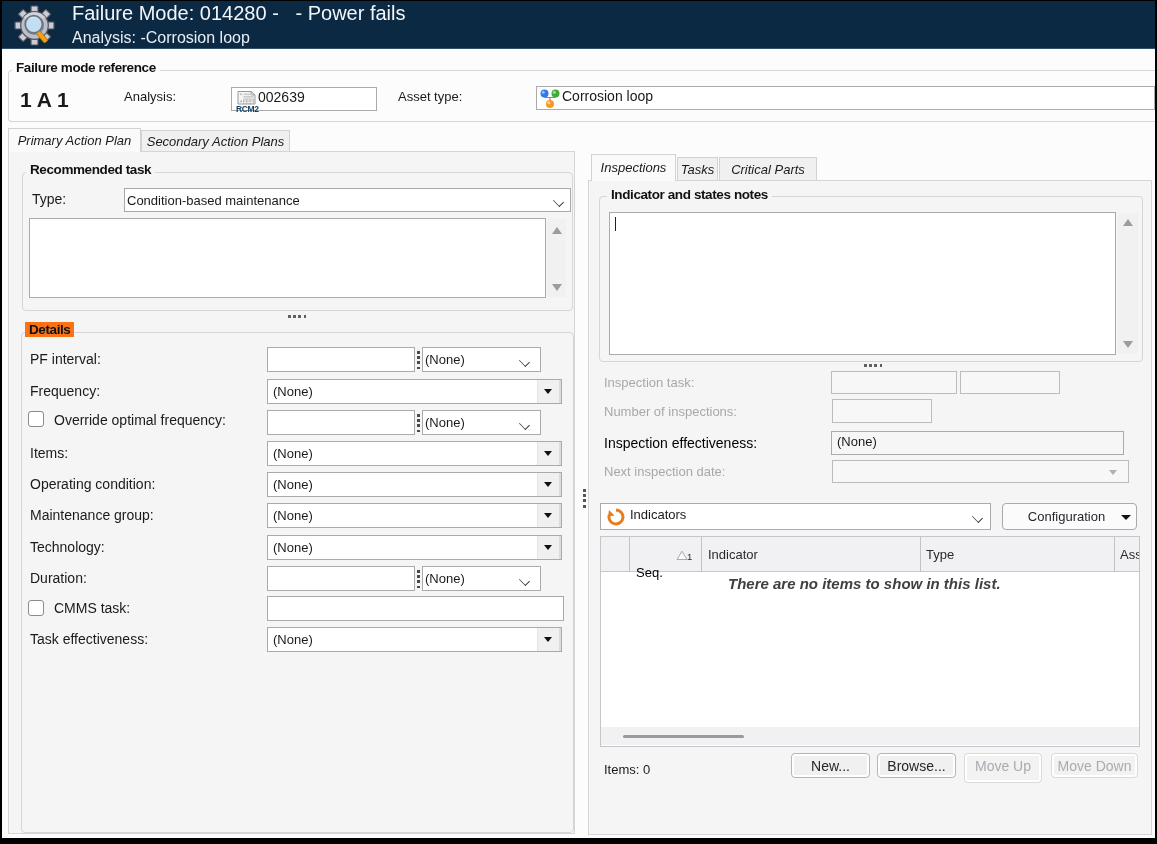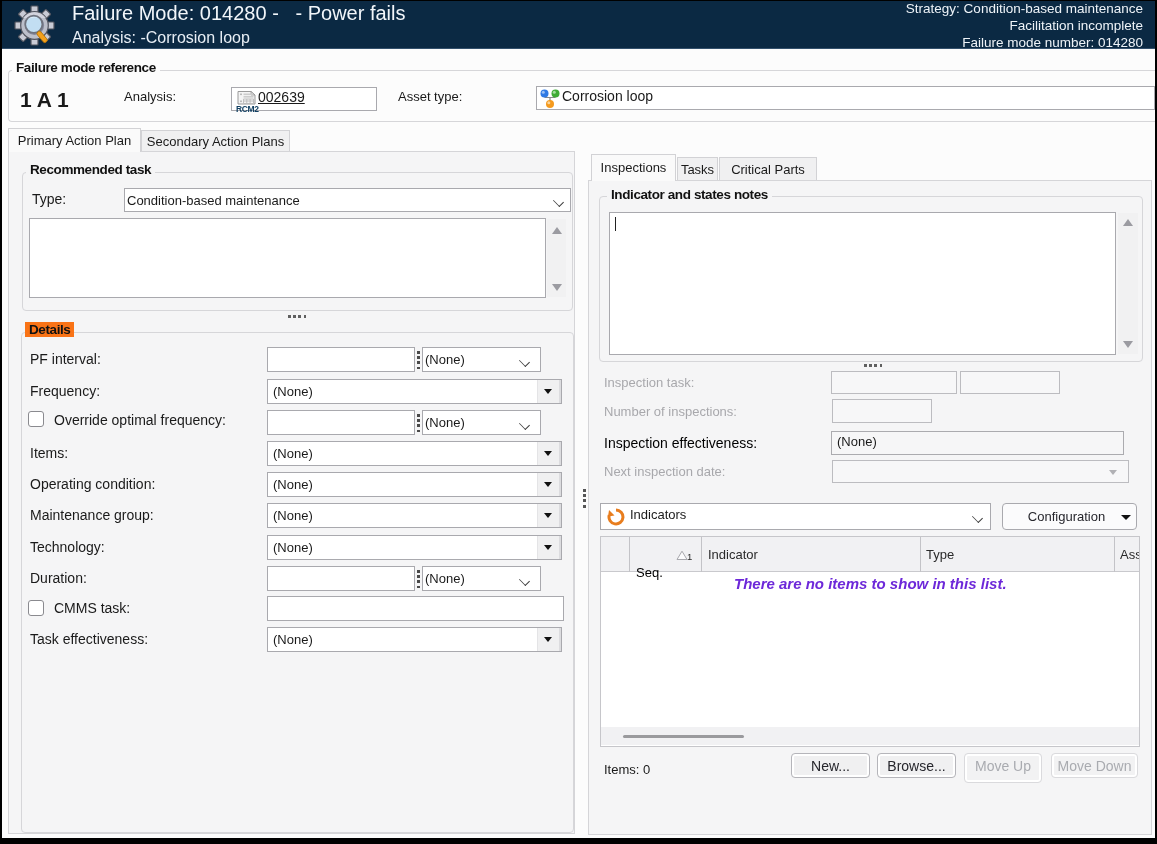--- a/index.html
+++ b/index.html
@@ -33,21 +33,21 @@
 .ddl .btn:after { content:""; position:absolute; left:6px; top:9px; border-left:4.5px solid transparent; border-right:4.5px solid transparent; border-top:5px solid #111; }
 .cb { position:absolute; width:16px; height:16px; background:#fff; border:1.5px solid #8a8a8f; border-radius:3px; }
 .dotsep { position:absolute; width:3px; }
 .dotsep i { display:block; width:2.5px; height:2.5px; background:#4a4a4a; margin-bottom:2.7px; }
 .grip { position:absolute; }
 .grip i { display:inline-block; width:2.8px; height:2.8px; background:#606060; margin-right:2.4px; vertical-align:top; }
 .vgrip i { display:block; width:3px; height:3px; background:#555; margin-bottom:2.2px; }
 .sb { position:absolute; background:#f1f1f2; }
 .arr-up { position:absolute; width:0; height:0; border-left:5px solid transparent; border-right:5px solid transparent; border-bottom:7px solid #9b9ba1; }
 .arr-dn { position:absolute; width:0; height:0; border-left:5px solid transparent; border-right:5px solid transparent; border-top:7px solid #9b9ba1; }
-.tab { position:absolute; background:#f0f0f1; border:1px solid #d2d2d5; border-bottom:none; font-size:13px; text-align:center; color:#1a1a1a; }
+.tab { position:absolute; background:#f0f0f1; border:1px solid #d2d2d5; border-bottom:none; font-size:13px; text-align:center; color:#1a1a1a;font-style:italic; }
 .tab.act { background:#fafafa; z-index:5; }
 .pane { position:absolute; background:#f5f5f6; border:1px solid #d5d5d8; }
 .btn2 { position:absolute; background:#f0f0f1; border:1px solid #b5b5ba; border-radius:4px; box-shadow:inset 0 0 0 2px #fff; font-size:14px; text-align:center; color:#26262c; }
 .btn2.dis { background:#f2f2f3; border:1px solid #dadadd; color:#a9abb0; }
 </style>
 </head>
 <body>
 <div class="abs" id="frameT"></div>
 <div class="abs" id="frameL"></div>
 <div class="abs" id="frameR"></div>
@@ -69,39 +69,38 @@
       <circle cx="21.5" cy="21.5" r="13.8" fill="#bcbfca" stroke="#51545e" stroke-width="1.2"></circle>
       <path d="M10 14 a14 14 0 0 1 23 0z" fill="#d8dae2" opacity="0.8"></path>
       <circle cx="21.5" cy="21.5" r="9.6" fill="#84879a"></circle>
       <circle cx="20.8" cy="20.3" r="8.6" fill="#c2def2" stroke="#70747f" stroke-width="1.8"></circle>
       <path d="M14.6 15.4 a8 8 0 0 1 10-1.3 a10.5 10.5 0 0 0 -10 1.3z" fill="#ffffff" opacity="0.95"></path>
       <rect x="26.8" y="26.4" width="4.6" height="13" rx="2.1" transform="rotate(-40 29.1 32.9)" fill="#f3a01c" stroke="#b87708" stroke-width="0.9"></rect>
     </g>
   </svg>
   <div class="abs" id="hdrTitle">Failure Mode: 014280 -&nbsp;&nbsp;&nbsp;- Power fails</div>
   <div class="abs" id="hdrSub">Analysis: -Corrosion loop</div>
-  <div class="abs" id="hdrRight">Strategy: Condition-based maintenance<br>Facilitation incomplete<br>Failure mode number: 014280</div>
 </div>
 
 <div class="abs fs" style="left:8px; top:70px; width:1147px; height:52px; border-radius:4px 0 0 4px; border-right:none;"></div>
 <div class="legend" style="left:12px; top:60px; background:#fcfcfc;">Failure mode reference</div>
 <div class="lbl" style="left:20px; top:88px; font-size:21px; font-weight:bold;">1 A 1</div>
 <div class="lbl" style="left:124px; top:89px;">Analysis:</div>
 <div class="abs inp" style="left:231px; top:87px; width:146px; height:24px;">
   <svg style="position:absolute; left:3px; top:2px;" width="26" height="22" viewBox="0 0 26 22">
     <path d="M3 1.5 h13 l4 3.5 v9 h-17 z" fill="#f4f4f4" stroke="#9a9a9a" stroke-width="1"></path>
     <path d="M16 1.5 l4 3.5 h-4 z" fill="#dcdcdc" stroke="#9a9a9a" stroke-width="0.8"></path>
     <rect x="5" y="3.5" width="2" height="1.6" fill="#bbb"></rect>
     <rect x="8.5" y="3.5" width="9" height="1.6" fill="#ccc"></rect>
     <rect x="8.5" y="6" width="10" height="1.6" fill="#ccc"></rect>
     <path d="M8.5 9 h10 v4.5 h-10 z M8.5 11 h10 M11.8 9 v4.5 M15.1 9 v4.5" fill="none" stroke="#bbb" stroke-width="0.9"></path>
     <rect x="5" y="10.5" width="2" height="1.6" fill="#bbb"></rect>
     <text x="1" y="21.5" font-family="Liberation Sans" font-size="8.5" font-weight="bold" fill="#124062" letter-spacing="-0.4">RCM2</text>
   </svg>
-  <span style="position:absolute; left:26px; top:1px; font-size:14px;text-decoration:underline;">002639</span>
+  <span style="position:absolute; left:26px; top:1px; font-size:14px;">002639</span>
 </div>
 <div class="lbl" style="left:398px; top:89px;">Asset type:</div>
 <div class="abs inp" style="left:536px; top:86px; width:619px; height:24px;">
   <svg style="position:absolute; left:2px; top:2px;" width="22" height="20" viewBox="0 0 22 20">
     <path d="M5.5 8.5 L16.5 8.5 M11 8.5 L11 12.5" stroke="#8a8a8a" stroke-width="1.2" fill="none"></path>
     <circle cx="5.5" cy="4.5" r="4" fill="#2f7ae5"></circle>
     <circle cx="4.3" cy="3.3" r="1.5" fill="#9cc1f4"></circle>
     <circle cx="16.5" cy="4.5" r="4" fill="#3fac35"></circle>
     <circle cx="15.3" cy="3.3" r="1.5" fill="#a4dd9e"></circle>
     <circle cx="11" cy="15" r="4" fill="#f59a1d"></circle>
@@ -273,21 +272,21 @@
     <div style="position:absolute; left:319px; top:0; width:1px; height:35px; background:#c3c3c7;"></div>
     <div style="position:absolute; left:513px; top:0; width:1px; height:35px; background:#c3c3c7;"></div>
     <div class="lbl" style="left:35px; top:28px; color:#000000;">Seq.</div>
     <svg style="position:absolute; left:75px; top:13px;" width="12" height="11" viewBox="0 0 12 11">
         <path d="M6 1.2 L11 9.5 L1 9.5 z" fill="#fbfbfc" stroke="#a8a8ad" stroke-width="1"></path>
       </svg>
     <div class="lbl" style="left:86px; top:14px; font-size:9.5px; color:#2a2a2a;">1</div>
     <div class="lbl" style="left:107px; top:10px; color:#2a2a2a;">Indicator</div>
     <div class="lbl" style="left:325px; top:10px; color:#2a2a2a;">Type</div>
     <div class="lbl" style="left:519px; top:10px; color:#2a2a2a;">Asse</div>
-    <div class="lbl" style="left:133px; top:38px; font-weight:bold; font-style:italic; font-size:15px; color:#6d28d9;">There are no items to show in this list.</div>
+    <div class="lbl" style="left:127px; top:38px; font-weight:bold; font-style:italic; font-size:15px; color:#404040;">There are no items to show in this list.</div>
     <div style="position:absolute; left:0; bottom:1px; width:538px; height:18px; background:#f1f1f3;"></div>
     <div style="position:absolute; left:22px; bottom:8px; width:121px; height:3px; border-radius:1.5px; background:#9a9a9d;"></div>
   </div>
 
   <div class="lbl" style="left:604px; top:762px;">Items: 0</div>
   <div class="btn2" style="left:791px; top:753px; width:79px; height:25px; line-height:24px;">New...</div>
   <div class="btn2" style="left:877px; top:753px; width:79px; height:25px; line-height:24px;">Browse...</div>
   <div class="btn2 dis" style="left:964px; top:753px; width:78px; height:30px; line-height:24px;">Move Up</div>
   <div class="btn2 dis" style="left:1051px; top:753px; width:87px; height:25px; line-height:24px;">Move Down</div>
 </div>

